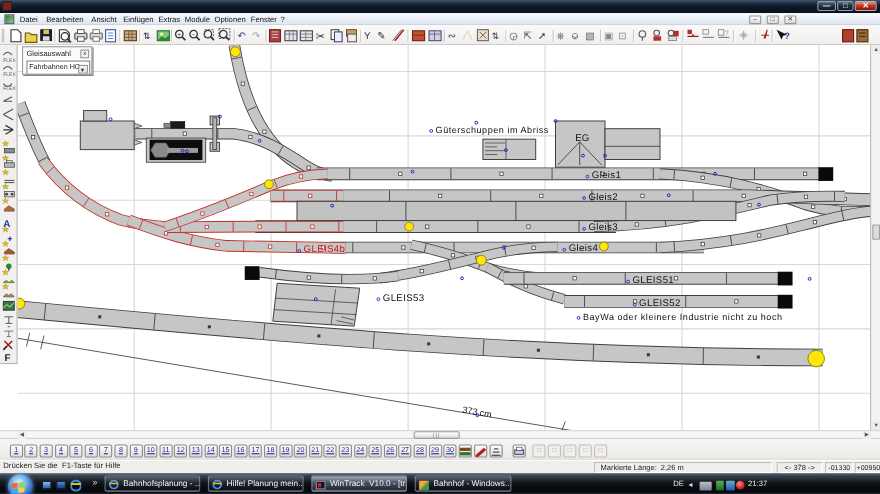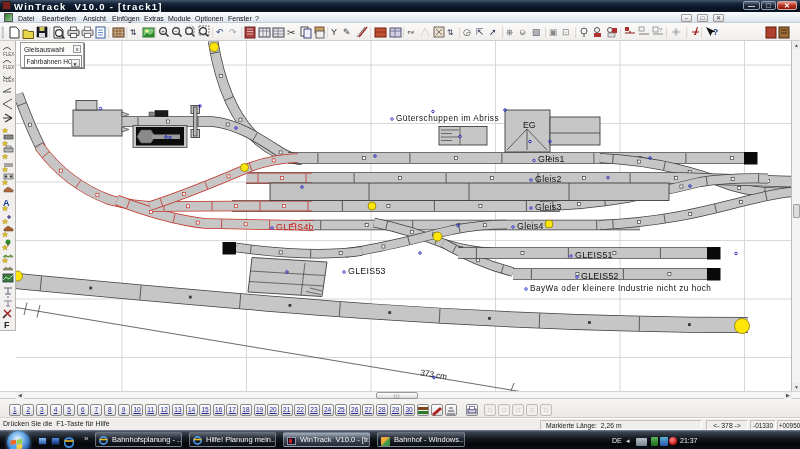--- a/index.html
+++ b/index.html
@@ -38,21 +38,20 @@
 .dbtn{position:absolute;top:5px;width:12px;height:12px;background:#f0efed;border:1px solid #c0bdb9;border-radius:2px;color:#b0ada9;font-size:6px;line-height:10px;text-align:center;}
 #statusbar{position:absolute;left:0;top:418px;width:800px;height:12px;background:#f0eeec;border-top:1px solid #fff;font-size:7px;color:#222;}
 .spanel{position:absolute;top:1px;height:10px;border:1px solid #c5c2be;border-right-color:#fff;border-bottom-color:#fff;line-height:9px;font-size:6.8px;color:#222;text-align:center;}
 #taskbar{position:absolute;left:0;top:430px;width:800px;height:19px;background:linear-gradient(#7a8694 0%,#3d4653 10%,#14181e 45%,#05070a 72%,#0a0e14);}
 .tkbtn{position:absolute;top:432px;height:15px;border:1px solid rgba(160,170,185,.6);border-radius:2px;color:#f5f5f5;font-size:7.5px;line-height:13px;padding-left:16px;overflow:hidden;white-space:nowrap;}
 </style></head>
 <body>
 <div id="screen">
   <div id="titlebar">
     <div id="appicon"></div>
-    <div class="ttl">WinTrack&nbsp; V10.0 - [track1]</div>
     <div class="capbtn" id="btnmin">
         <span>—</span>
       </div>
     <div class="capbtn" id="btnmax">
         <span>□</span>
       </div>
     <div class="capbtn" id="btnclose">
         <span>✕</span>
       </div>
   </div>

